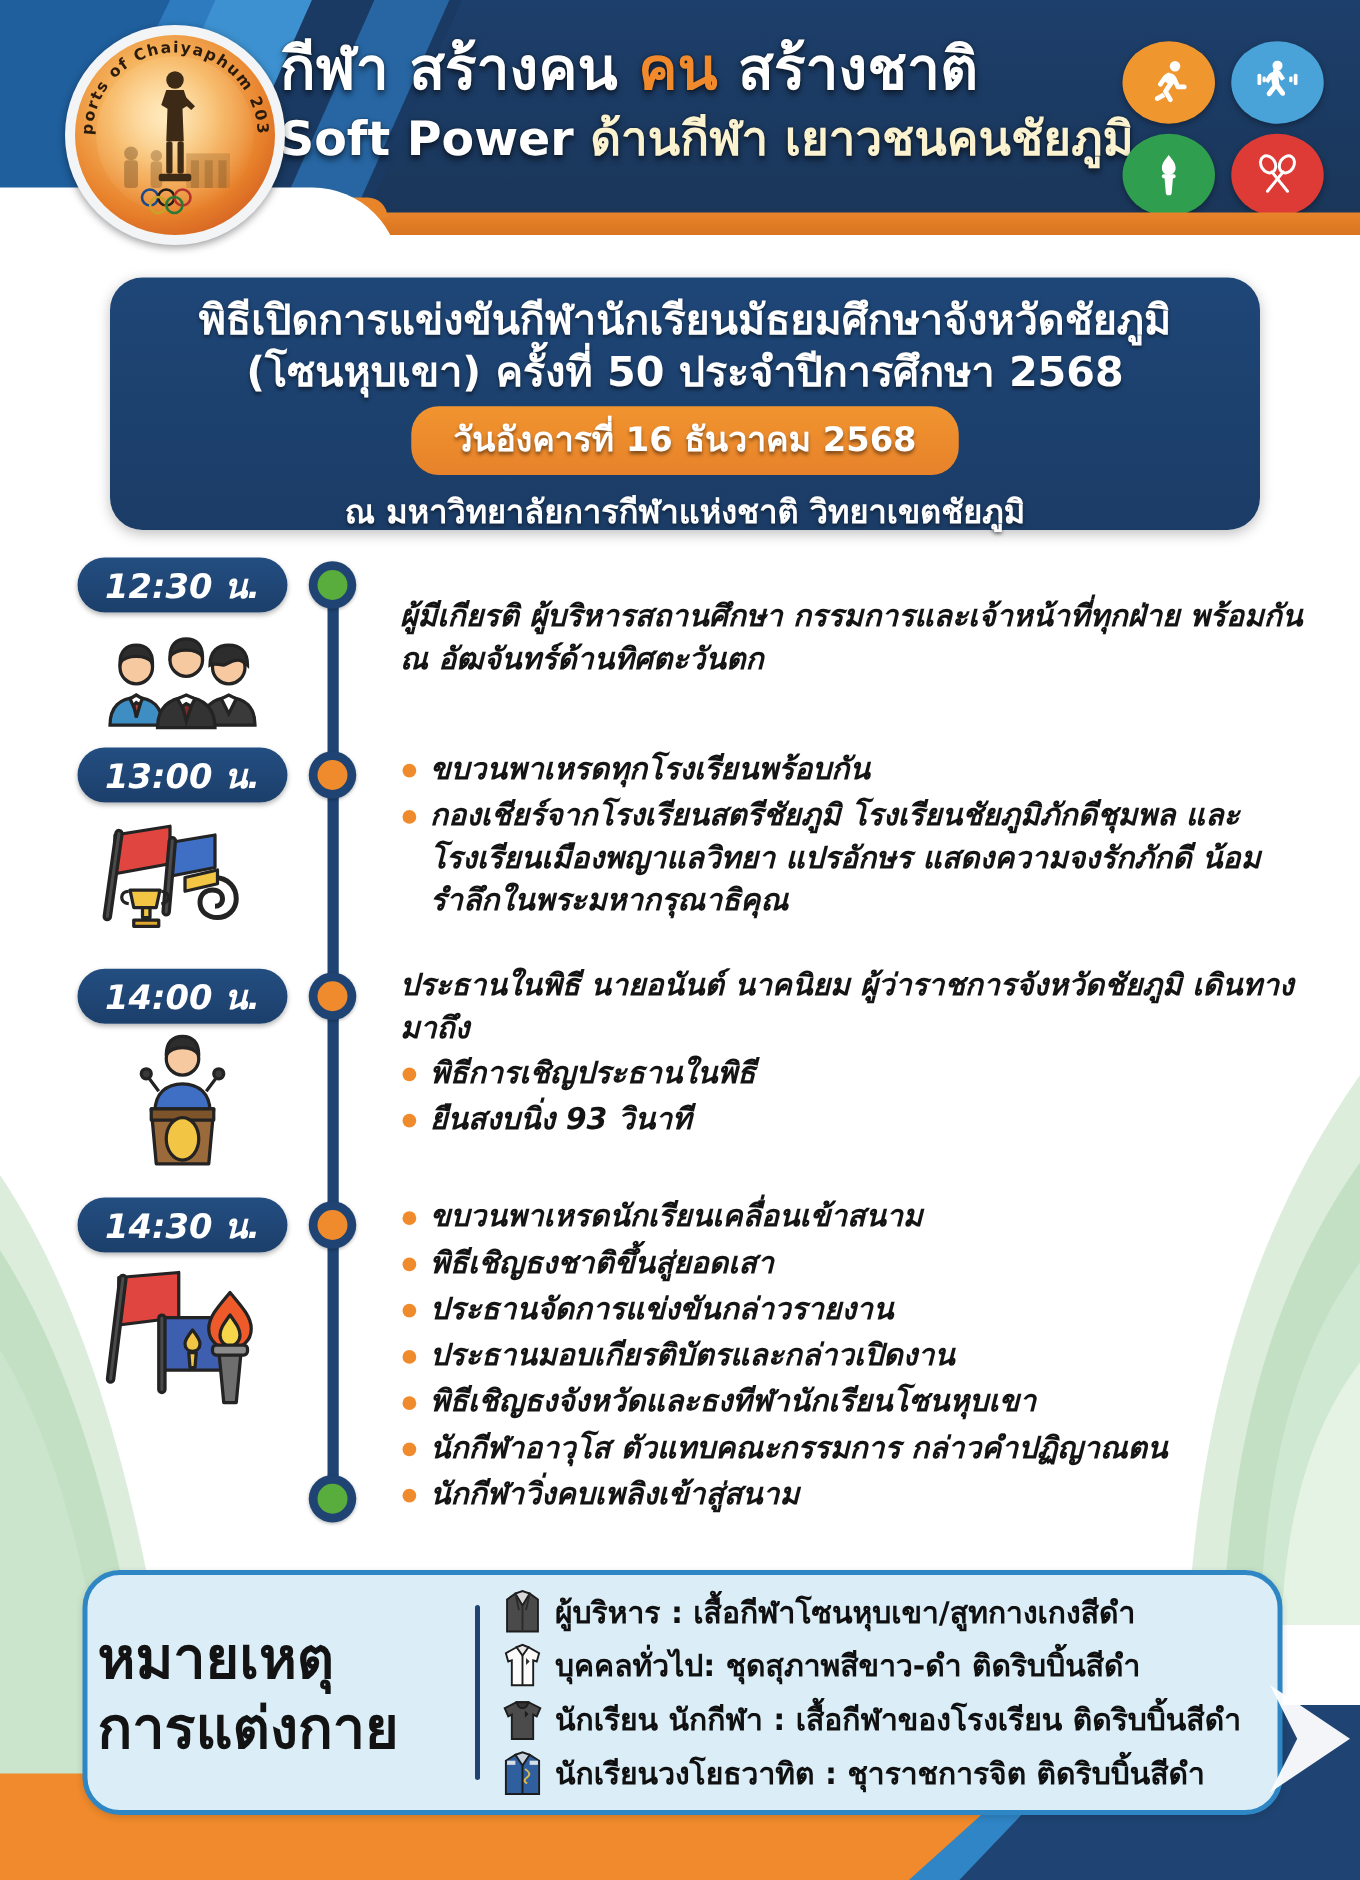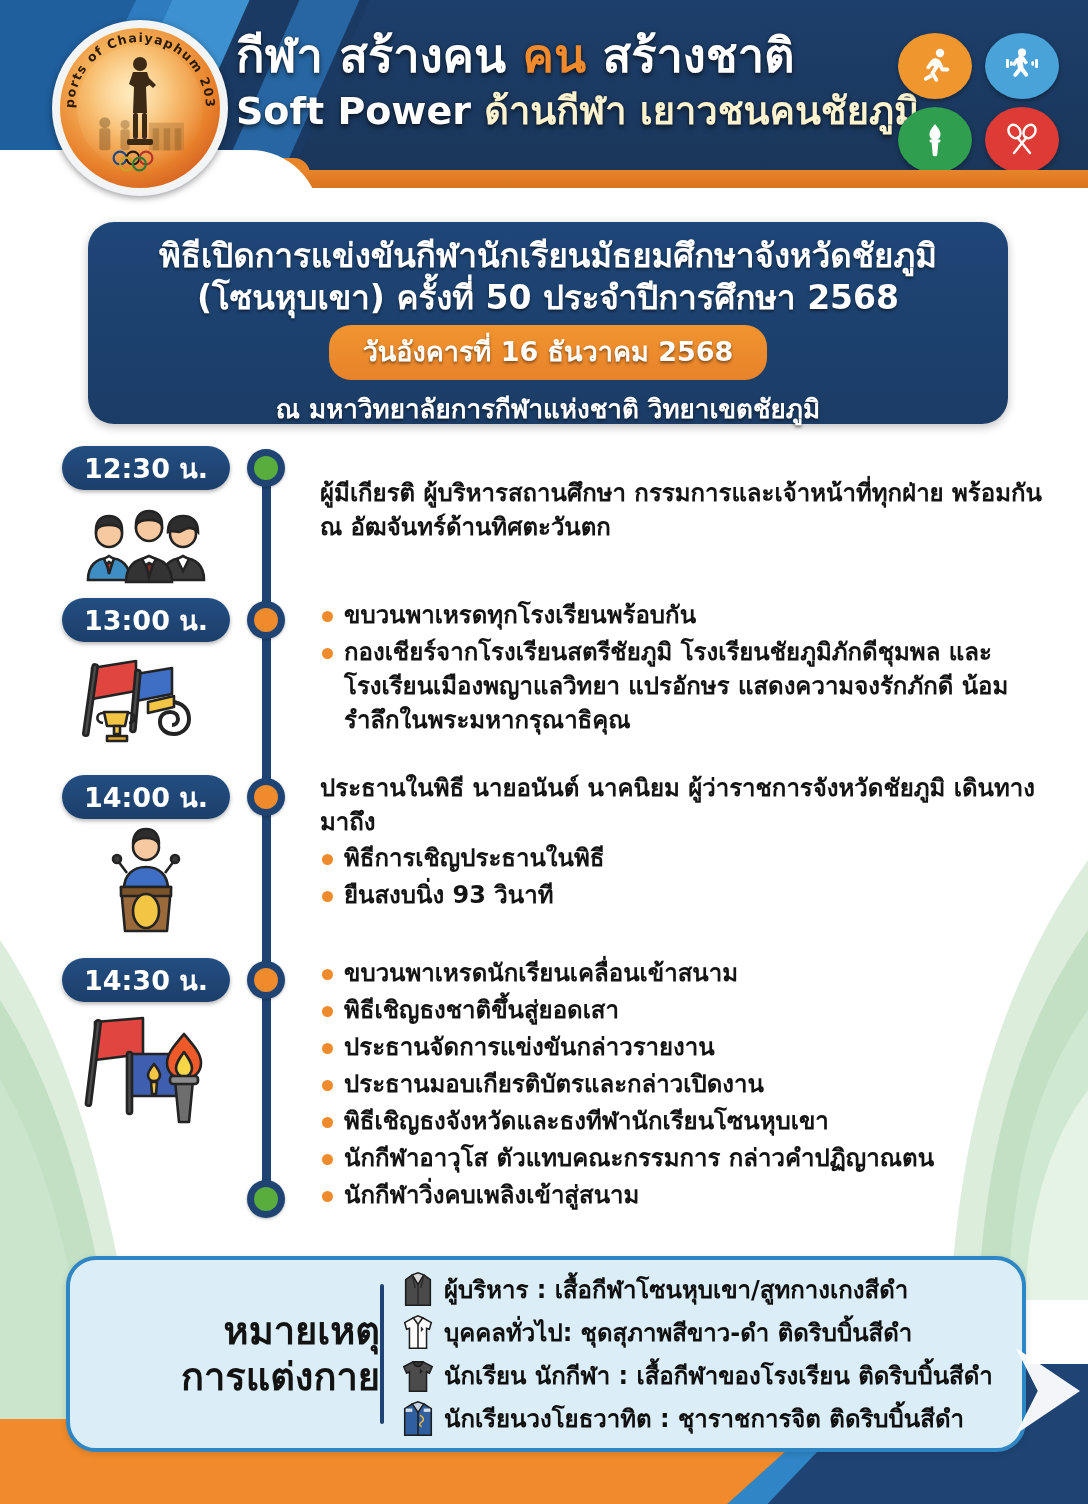--- a/index.html
+++ b/index.html
@@ -83,21 +83,21 @@
   .logo-olympic {
     position: absolute; left: 50%; bottom: 16px; transform: translateX(-50%);
     width: 62px; height: 22px;
   }
   .logo-scene {
     position:absolute; left: 12%; bottom: 34px; width: 76%; height: 46px;
     opacity:.75;
   }
 
   
-  .hdr-text { position: absolute; left: 236px; top: 28px; width: 660px; z-index: 7; }
+  .hdr-text { position: absolute; left: 224px; top: 28px; width: 660px; z-index: 7; }
   .hdr-line1 {
     font-size: 47px; font-weight: 700; line-height: 1.18; white-space: nowrap;
     color: #ffffff;
     text-shadow: 0 3px 5px rgba(0,0,0,.55), 0 0 2px rgba(0,0,0,.5);
   }
   .hdr-line1 .or { color: #f08a2c; }
   .hdr-line2 {
     margin-top: 6px;
     font-size: 38px; font-weight: 700; line-height: 1.2; white-space: nowrap;
     color: #fbf3cf;
@@ -137,21 +137,21 @@
     color: #ffffff; font-size: 27px; font-weight: 700;
     padding: 5px 34px 7px; border-radius: 22px; white-space: nowrap;
     text-shadow: 0 2px 3px rgba(0,0,0,.45);
   }
   .t-venue {
     margin-top: 8px; color: #ffffff; font-size: 26px; font-weight: 700;
     white-space: nowrap; text-shadow: 0 2px 3px rgba(0,0,0,.5);
   }
 
   
-  .timeline { position: absolute; left: 0; top: 440px; width: 866px; height: 800px; z-index: 5; }
+  .timeline { position: absolute; left: 0; top: 440px; width: 866px; height: 800px; z-index: 5; font-style: italic; }
   .tl-spine {
     position: absolute; left: 262px; top: 12px; width: 9px; height: 758px;
     background: #1f4473; border-radius: 5px;
   }
   .tl-row { position: absolute; left: 0; width: 1088px; }
   .tl-pill {
     position: absolute; left: 62px; width: 168px; height: 44px;
     background: linear-gradient(180deg,#234e81 0%, #1c3f6b 100%);
     border-radius: 22px; color: #ffffff; font-size: 27px; font-weight: 700;
     display: flex; align-items: center; justify-content: center;
@@ -181,22 +181,22 @@
   }
 
   
   .note-card {
     position: absolute; left: 66px; top: 1256px; width: 960px; height: 196px;
     background: #dbeef8; border: 4px solid #2e87c4; border-radius: 30px;
     z-index: 6; display: flex; align-items: center;
     box-shadow: 0 2px 6px rgba(0,0,0,.12);
   }
   .note-title {
-    width: 310px; text-align: right; color: #131313;
-    font-size: 38px; font-weight: 700; line-height: 1.22; padding-left: 8px;
+    width: 310px; text-align: left; color: #131313;
+    font-size: 46px; font-weight: 700; line-height: 1.22; padding-left: 8px;
   }
   .note-div { width: 4px; height: 140px; background: #1f4473; border-radius: 2px; }
   .note-list { flex: 1; padding-left: 8px; }
   .note-row { display: flex; align-items: center; height: 43px; }
   .note-ic { width: 52px; display: flex; justify-content: center; align-items: center; }
   .note-ic svg { width: 34px; height: 38px; }
   .note-tx { font-size: 24px; font-weight: 700; color: #101010; white-space: nowrap; }
 
   
   .bot-orange {

